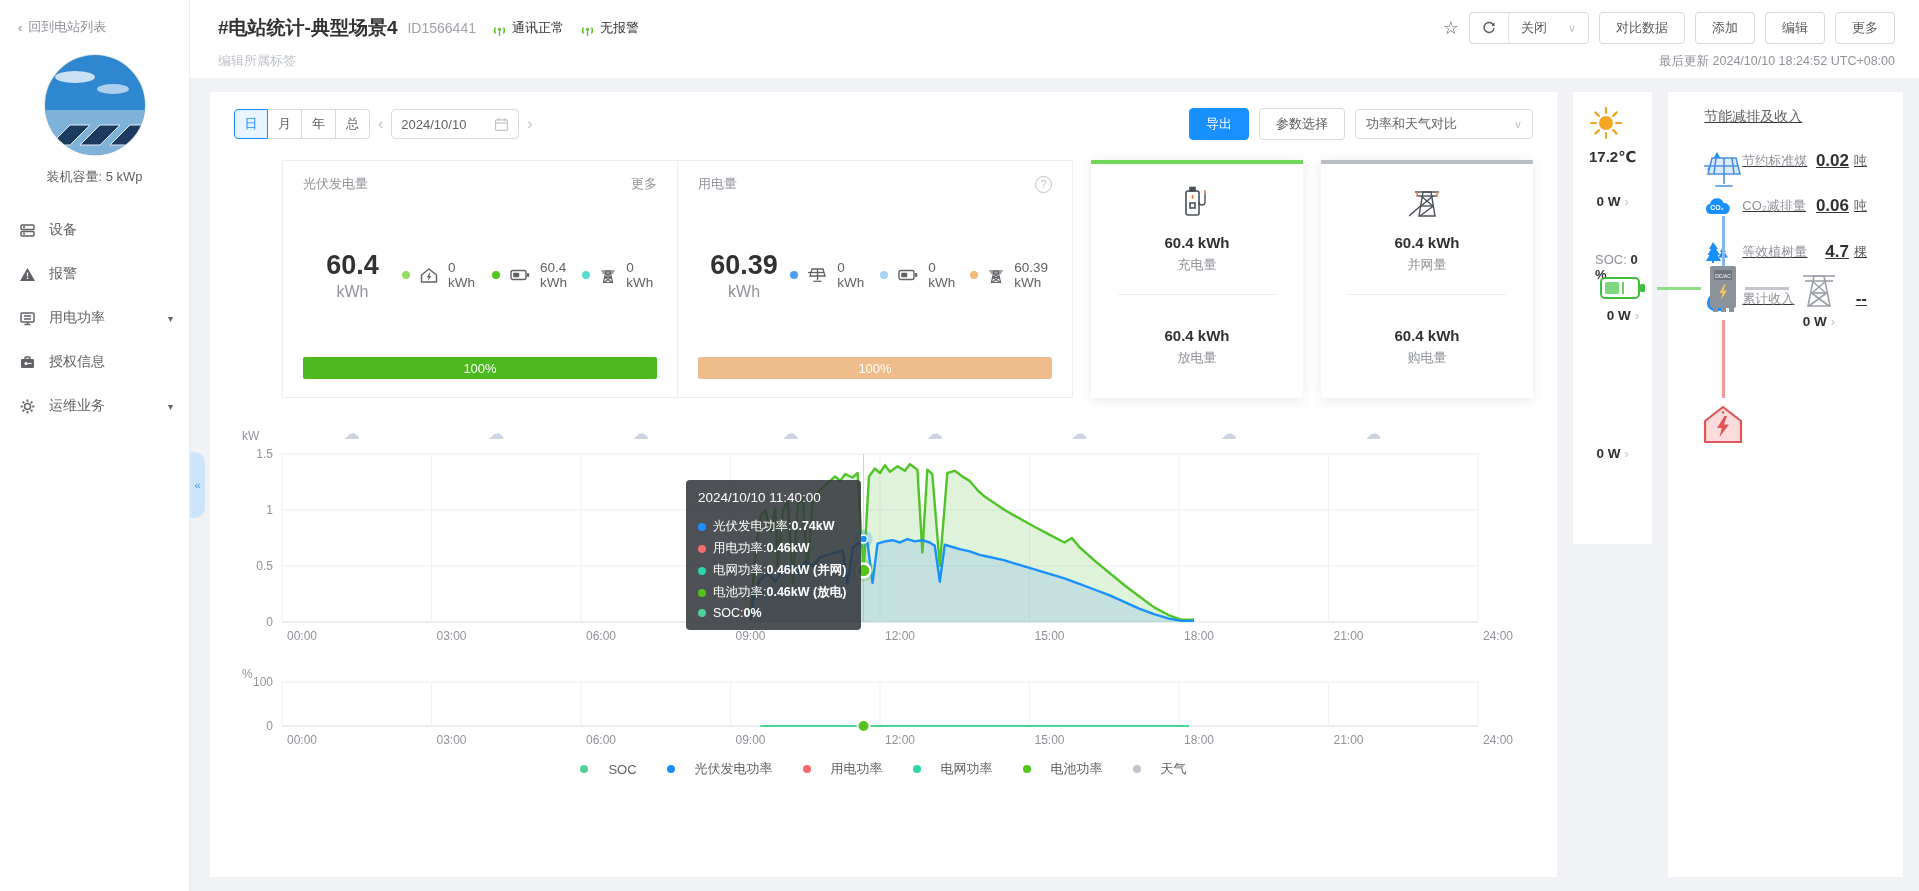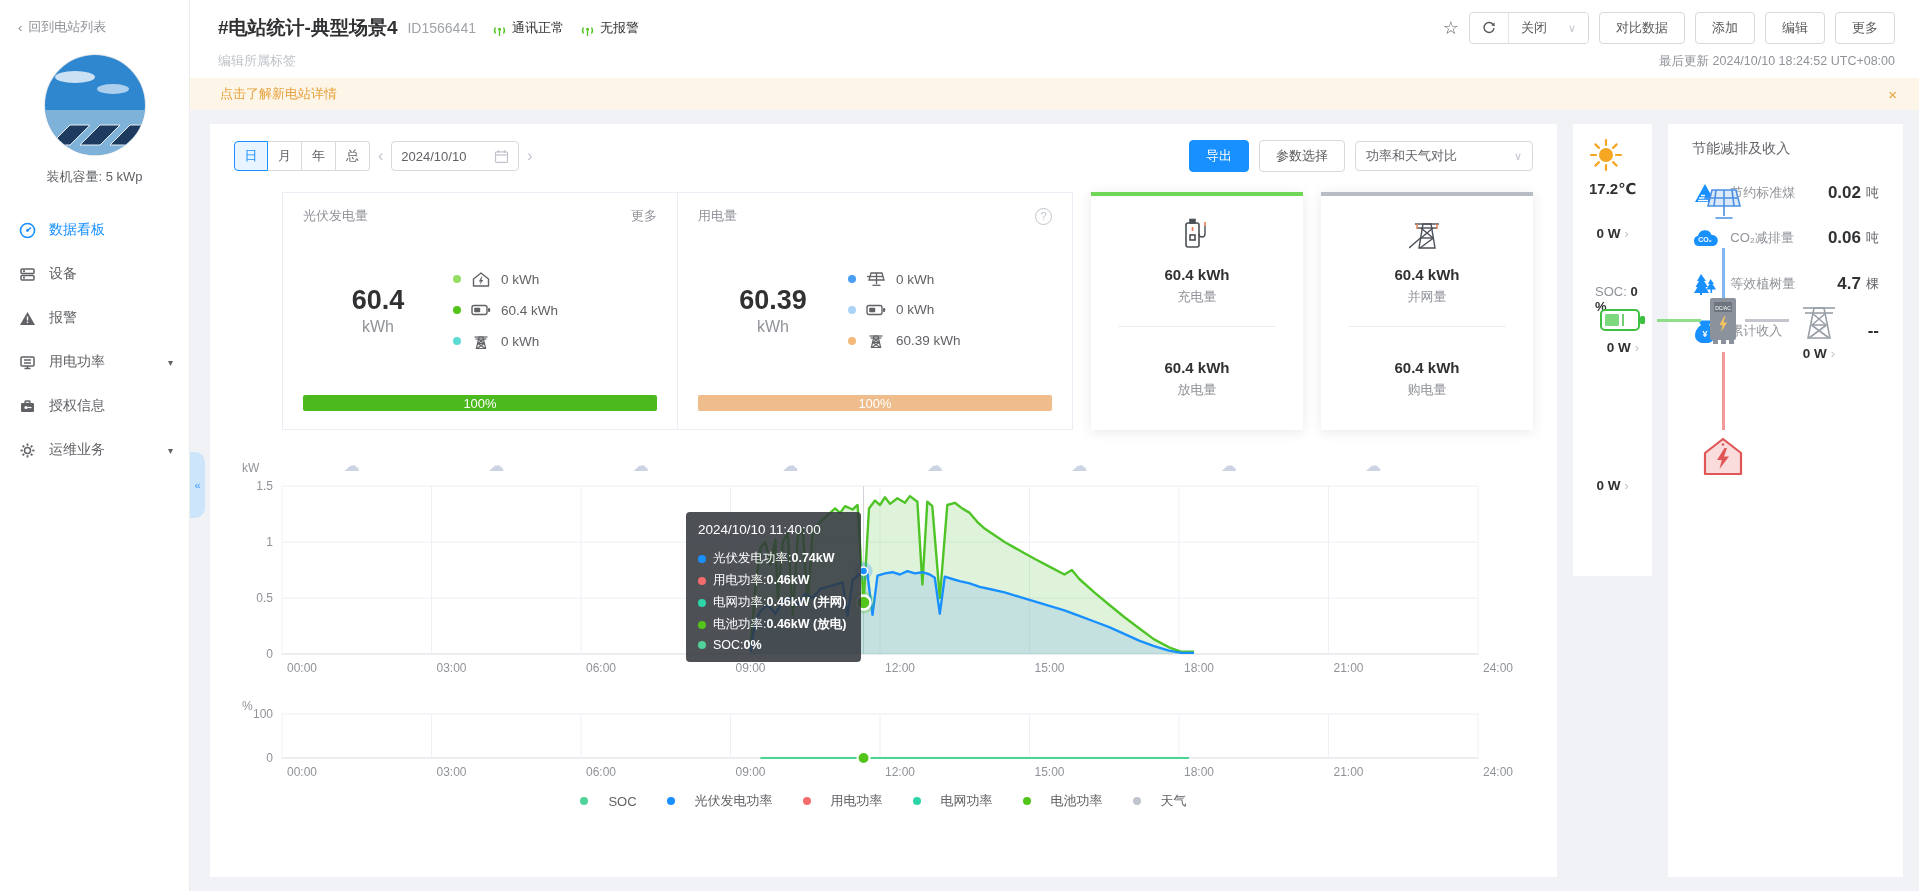--- a/index.html
+++ b/index.html
@@ -63,25 +63,25 @@
   .pvuse-card { flex:1; border:1px solid #ebeef5; display:flex; min-width:0; }
   .half { flex:1; padding:14px 20px 18px; display:flex; flex-direction:column; min-width:0; }
   .half + .half { border-left:1px solid #ebeef5; }
   .half-head { display:flex; align-items:center; font-size:13px; color:#909399; }
   .half-head .hd-right { margin-left:auto; cursor:pointer; }
   .q-circle { width:17px; height:17px; border:1px solid #c0c4cc; border-radius:50%; color:#c0c4cc; font-size:11px; display:inline-flex; align-items:center; justify-content:center; }
   .half-body { flex:1; display:flex; align-items:center; }
   .big-num-wrap { width:150px; text-align:center; }
   .big-num { font-size:27px; font-weight:bold; color:#303133; }
   .big-unit { font-size:16px; color:#909399; margin-top:2px; }
-  .item-list { flex:1; display:flex; flex-direction:column; gap:15px; }
+  .item-list { flex:1; display:flex; flex-direction:row; gap:15px; }
   .item-row { display:flex; align-items:center; gap:10px; font-size:13.5px; color:#606266; }
   .dot { width:8px; height:8px; border-radius:50%; flex-shrink:0; }
   .item-row .i-icon { width:20px; display:inline-flex; justify-content:center; color:#606266; }
-  .pbar { height:16px; border-radius:2px; color:#fff; font-size:13px; display:flex; align-items:center; justify-content:center; }
+  .pbar { height:22px; border-radius:2px; color:#fff; font-size:13px; display:flex; align-items:center; justify-content:center; }
 
   .stat-side { width:212px; background:#fff; box-shadow:0 2px 12px rgba(0,0,0,0.09); border-top:4px solid; display:flex; flex-direction:column; align-items:center; padding:20px 10px 10px; flex-shrink:0; }
   .stat-side .sv { font-size:15px; font-weight:bold; color:#303133; margin-top:14px; }
   .stat-side .sl { font-size:13px; color:#909399; margin-top:5px; }
   .stat-side .sep { width:82%; height:1px; background:#ebeef5; margin:20px 0 18px; }
 
   
   .chart-zone { position:relative; margin-top:26px; }
   .legend { display:flex; justify-content:center; gap:30px; margin-top:6px; }
   .legend-item { display:flex; align-items:center; gap:20px; font-size:13px; color:#606266; cursor:pointer; }
@@ -93,21 +93,21 @@
   
   .right-col { width:330px; display:flex; flex-direction:row; gap:16px; flex-shrink:0; }
   .flow-card { background:#fff; height:452px; position:relative; padding:14px 16px; }
   .temp { font-size:15px; font-weight:bold; color:#303133; margin-top:4px; }
   .flow-label { position:absolute; font-size:13.5px; color:#303133; font-weight:bold; }
   .flow-label .arr { color:#c0c4cc; font-weight:normal; cursor:pointer; }
   .flow-line { position:absolute; }
   .soc-label { position:absolute; font-size:13px; color:#909399; }
   .soc-label b { color:#303133; }
 
-  .savings-card { background:#fff; flex:1; padding:16px 24px; }
+  .savings-card { background:#fff; flex:1; padding:16px 36px;text-decoration:underline; }
   .sav-title { font-size:14px; color:#606266; }
   .sav-row { display:flex; align-items:center; margin-top:24px; }
   .sav-row .sv-icon { width:26px; display:flex; justify-content:center; }
   .sav-row .sv-label { margin-left:12px; font-size:13px; color:#909399; }
   .sav-row .sv-val { margin-left:auto; font-size:17px; font-weight:bold; color:#303133; }
   .sav-row .sv-unit { font-size:13px; color:#606266; margin-left:5px; }
 
   .collapse-tab { position:absolute; left:190px; top:452px; width:15px; height:66px; background:#cde5fa; border-radius:0 10px 10px 0; display:flex; align-items:center; justify-content:center; color:#409eff; font-size:11px; cursor:pointer; z-index:10; }
 </style>
 </head>
@@ -130,30 +130,20 @@
           <g fill="#1d3a5f" stroke="#e8eef5" stroke-width="1">
             <polygon points="5,90 25,70 45,70 25,90"></polygon>
             <polygon points="35,90 55,70 75,70 55,90"></polygon>
             <polygon points="65,90 85,70 105,70 85,90"></polygon>
           </g>
         </svg>
       </div>
     </div>
     <div class="capacity">装机容量: 5 kWp</div>
     <nav class="menu">
-        <div class="side-item active">
-          <span class="s-icon">
-            <svg width="17" height="17" viewBox="0 0 17 17">
-              <circle cx="8.5" cy="8.5" r="7" fill="none" stroke="currentColor" stroke-width="1.6"></circle>
-              <line x1="8.5" y1="8.5" x2="12" y2="5.5" stroke="currentColor" stroke-width="1.6"></line>
-              <circle cx="8.5" cy="8.5" r="1.4" fill="currentColor"></circle>
-            </svg>
-          </span>
-          <span>数据看板</span>
-        </div>
         <div class="side-item">
           <span class="s-icon">
             <svg width="17" height="17" viewBox="0 0 17 17">
               <g fill="none" stroke="currentColor" stroke-width="1.5">
                 <rect x="2" y="3" width="13" height="4.5" rx="1"></rect>
                 <rect x="2" y="9.5" width="13" height="4.5" rx="1"></rect>
                 <circle cx="5" cy="5.2" r="0.4" fill="currentColor"></circle>
                 <circle cx="5" cy="11.7" r="0.4" fill="currentColor"></circle>
               </g>
             </svg>
@@ -270,24 +260,20 @@
           <button class="btn">编辑</button>
           <button class="btn">更多</button>
         </div>
       </div>
       <div class="hrow2">
         <span class="edit-tags">编辑所属标签</span>
         <span class="last-update">最后更新 2024/10/10 18:24:52 UTC+08:00</span>
       </div>
     </header>
 
-    <div class="notice">
-      <span class="notice-text">点击了解新电站详情</span>
-      <button class="notice-close">×</button>
-    </div>
 
     <div class="content">
 
       <section class="main-card">
 
         <div class="toolbar">
           <div class="seg-ctl">
               <button class="seg-btn active">日</button>
               <button class="seg-btn">月</button>
               <button class="seg-btn">年</button>

